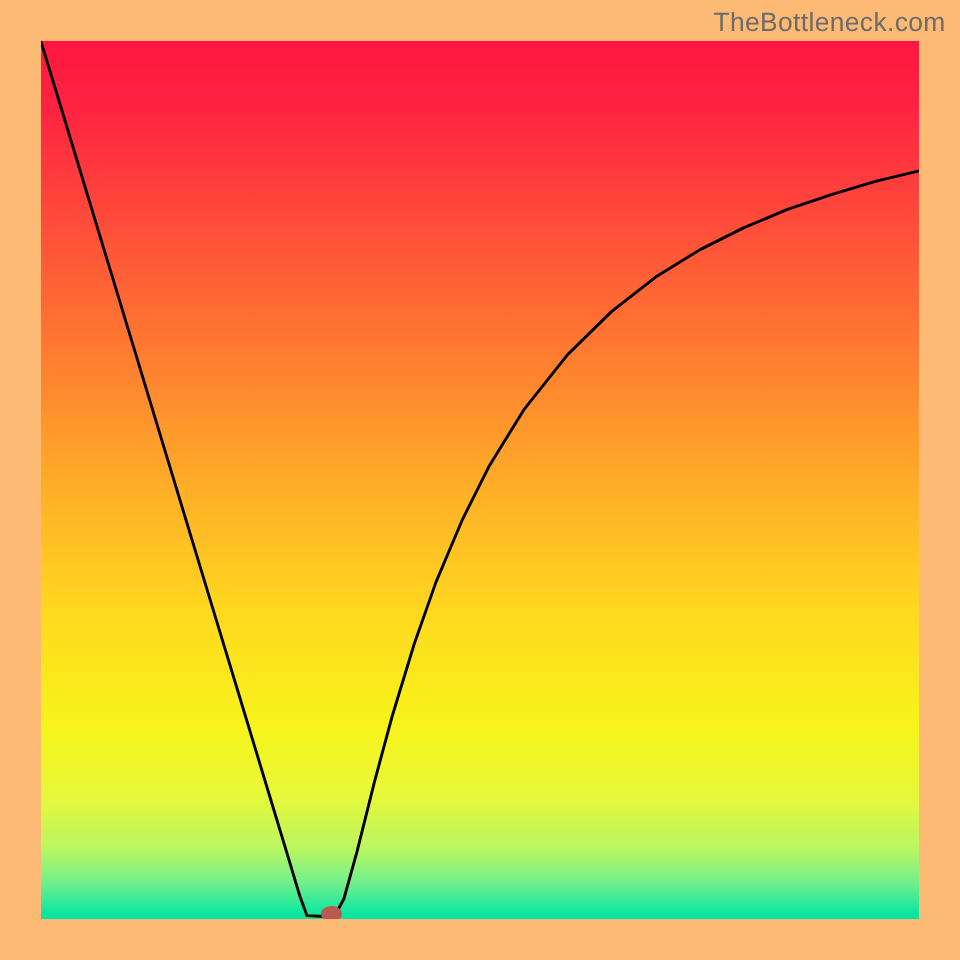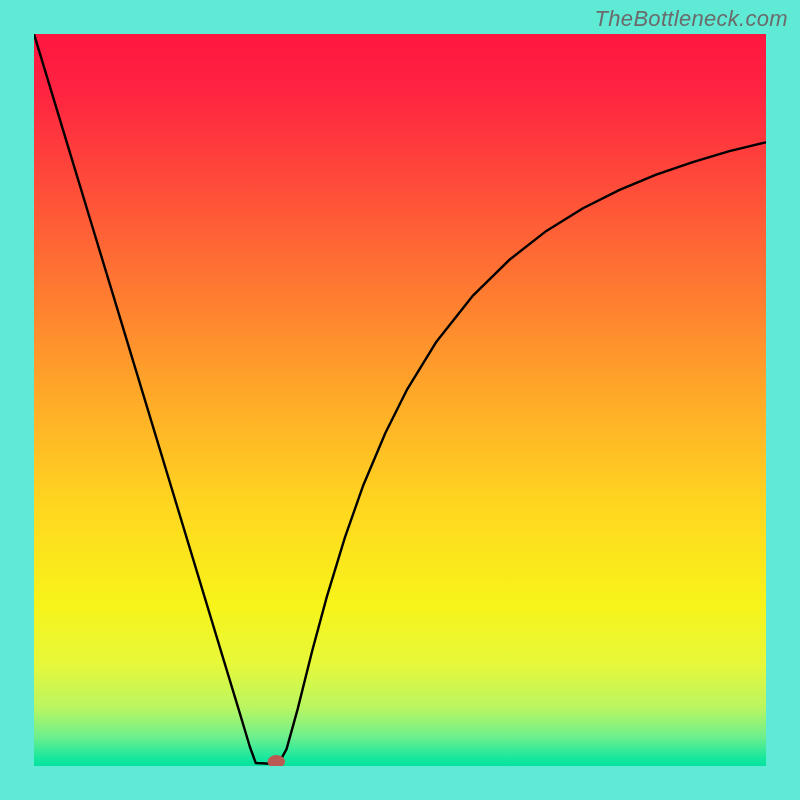--- a/index.html
+++ b/index.html
@@ -7,22 +7,21 @@
     padding: 0;
     width: 800px;
     height: 800px;
     overflow: hidden;
     background: #000;
     font-family: Arial, Helvetica, sans-serif;
   }
   .frame {
     position: absolute;
     inset: 0;
-    background: #5eead4;
-    font-style: italic;
+    background: #fdba74;
   }
   .plot {
     position: absolute;
     left: 34px;
     top: 34px;
     width: 732px;
     height: 732px;
     overflow: hidden;
   }
   .watermark {

